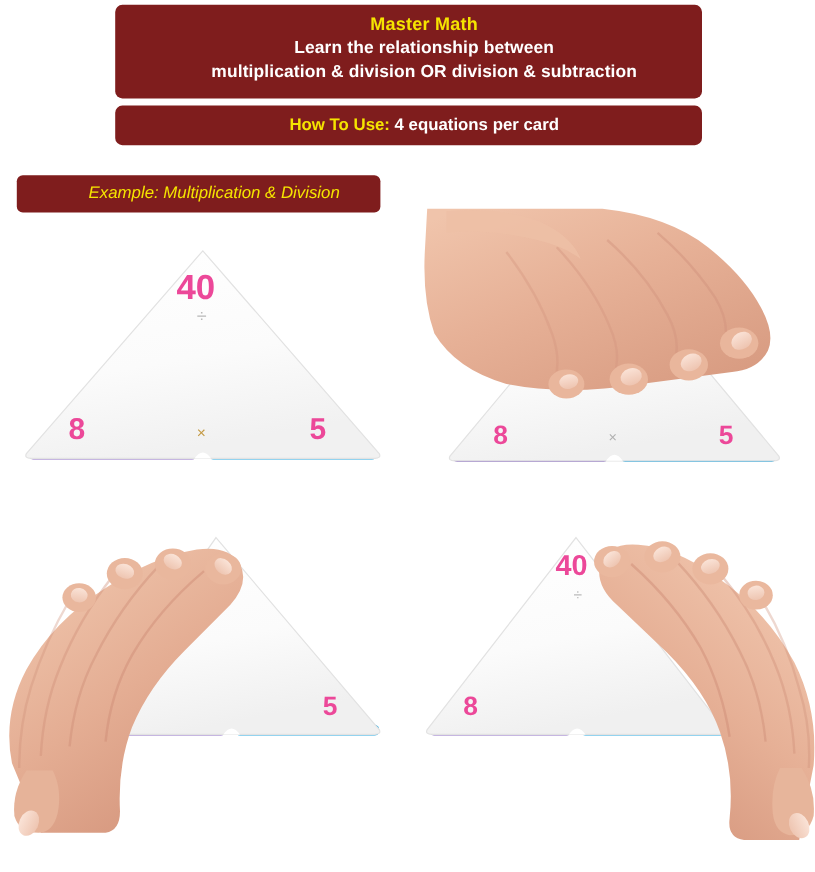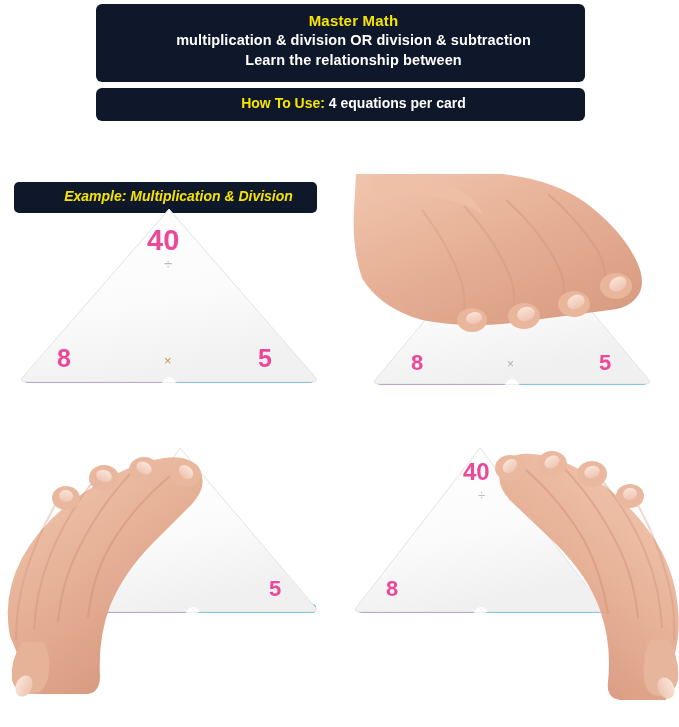--- a/index.html
+++ b/index.html
@@ -11,21 +11,21 @@
     width: 679px;
     height: 727px;
     font-family: "Liberation Sans", sans-serif;
     position: relative;
     overflow: hidden;
   }
 
   
   .banner {
     position: absolute;
-    background: #0f172a;
+    background: #7f1d1d;
     border-radius: 6px;
     color: #ffffff;
     text-align: center;
     box-sizing: border-box;
     padding-left: 26px;
   }
   #banner-main {
     left: 96px;
     top: 4px;
     width: 489px;
@@ -63,26 +63,25 @@
     color: #ffffff;
     font-weight: bold;
   }
   #banner-example {
     left: 14px;
     top: 146px;
     width: 303px;
     height: 31px;
     padding-top: 6px;
     font-size: 14px;
-    font-weight: bold;
+    font-weight: normal;
     font-style: italic;
     color: #f5e400;
     text-align: center;
     border-radius: 5px;
-    margin-top: 36px;
   }
 
   
   .card-wrap {
     position: absolute;
   }
   .tri-card {
     position: absolute;
     left: 0;
     top: 0;
@@ -116,22 +115,22 @@
   }
 
   
   .panel { position: absolute; }
 </style>
 </head>
 <body>
 
 <div class="banner" id="banner-main">
   <div class="title">Master Math</div>
+  <div class="sub">Learn the relationship between</div>
   <div class="sub">multiplication &amp; division OR division &amp; subtraction</div>
-  <div class="sub">Learn the relationship between</div>
 </div>
 
 <div class="banner" id="banner-howto">
   <span class="label">How To Use:</span>
   <span class="value">4 equations per card</span>
 </div>
 
 <div class="banner" id="banner-example">
   <span>Example: Multiplication &amp; Division</span>
 </div>

